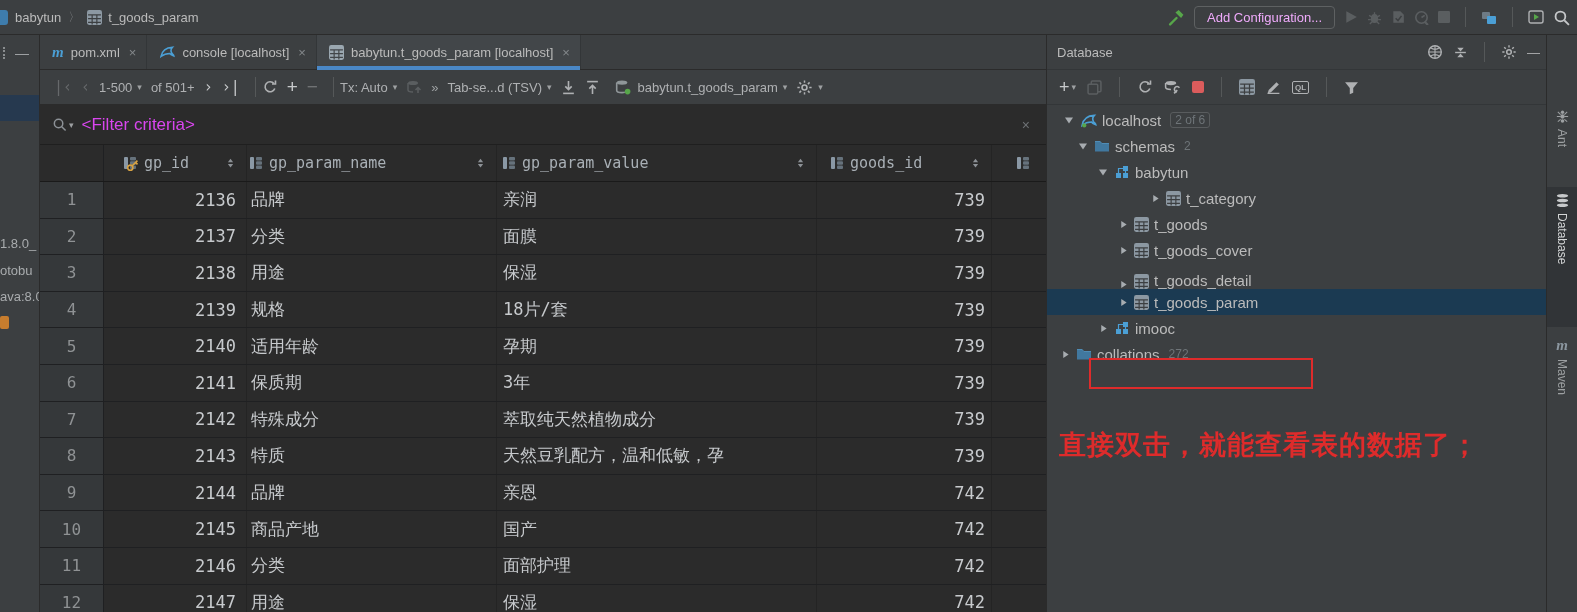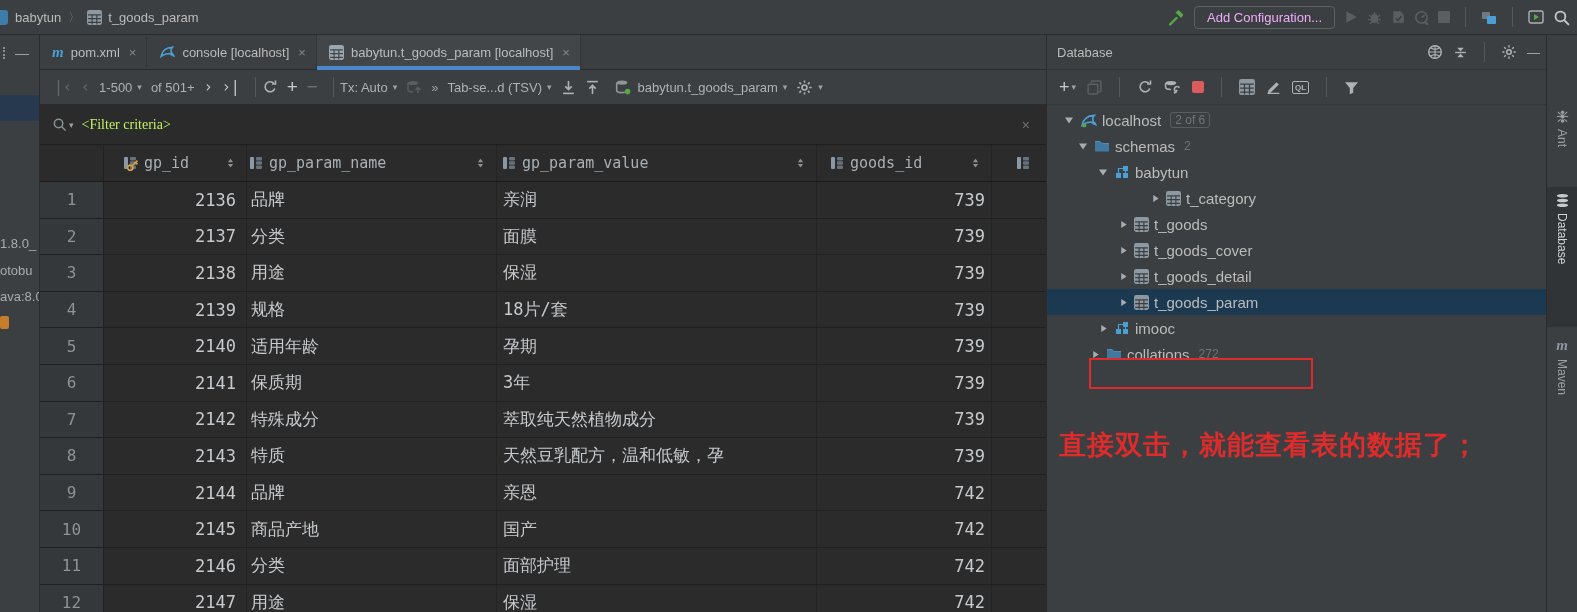--- a/index.html
+++ b/index.html
@@ -45,21 +45,21 @@
 
   #edtoolbar { position:absolute; left:0; top:35px; width:1006px; height:35px; background:#3c3f41;
     border-bottom:1px solid #2b2b2b; display:flex; align-items:center; padding-left:14px; font-size:13px; }
   #edtoolbar .tb { display:flex; align-items:center; gap:3px; color:#afb1b3; margin-right:9px; }
   .carat { font-size:9px; color:#9da0a2; margin-left:2px; }
   .pgarrow { font-size:15px; color:#c7c9cb; font-family:"DejaVu Sans Mono", monospace; }
   .pgarrow.off { color:#66696b; }
 
   #filterrow { position:absolute; left:0; top:70px; width:1006px; height:40px; background:#2b2b2b;
     border-bottom:1px solid #1f1f1f; display:flex; align-items:center; padding-left:12px; }
-  #filterrow .ph { font-family:Liberation Serif, serif; font-size:14px; color:#bef264; margin-left:8px; }
+  #filterrow .ph { font-family:Liberation Sans, sans-serif; font-size:17px; color:#d946ef; margin-left:8px; }
   #filterrow .x { position:absolute; right:16px; color:#6e7275; font-size:14px; }
 
   
   #gridheader { position:absolute; left:0; top:110px; width:1006px; height:37px; background:#2b2b2b;
     border-bottom:1px solid #1a1a1a; display:flex;
     font-family:"DejaVu Sans Mono", monospace; font-size:15px; color:#a9b0b6; }
   .hc { display:flex; align-items:center; border-right:1px solid #242424; height:100%; }
   .hc .nm { margin:0 4px 0 6px; }
   .hc .sort { margin-left:auto; margin-right:12px; }
   .hc-gut { width:64px; border-right:1px solid #1f2022; }
@@ -662,21 +662,21 @@
           </svg>
         </span>
         <span class="icn">
           <svg width="15" height="15" viewBox="0 0 14 14">
             <rect width="14" height="14" rx="2" fill="#8c98a2"></rect>
             <path d="M1 4.5h12M1 8h12M1 11.5h12M4.8 4.5v9M9.2 4.5v9" stroke="#3c3f41" stroke-width="1.1"></path>
           </svg>
         </span>
         <span>t_goods_cover</span>
       </div>
-      <div class="trow" style="padding-left: 70px;">
+      <div class="trow" style="padding-left: 70px; align-items: flex-end;">
         <span class="arr icn">
           <svg width="9" height="9" viewBox="0 0 10 10">
             <path d="M2.5 1l6 4-6 4z" fill="#a7acb0"></path>
           </svg>
         </span>
         <span class="icn">
           <svg width="15" height="15" viewBox="0 0 14 14">
             <rect width="14" height="14" rx="2" fill="#8c98a2"></rect>
             <path d="M1 4.5h12M1 8h12M1 11.5h12M4.8 4.5v9M9.2 4.5v9" stroke="#3c3f41" stroke-width="1.1"></path>
           </svg>
@@ -706,21 +706,21 @@
         <span class="icn">
           <svg width="16" height="16" viewBox="0 0 16 16">
             <path d="M4.5 9V4.5h7M11.5 7v2" fill="none" stroke="#4b9fd5" stroke-width="1.2"></path>
             <rect x="2" y="9" width="5" height="5" fill="#4b9fd5"></rect>
             <rect x="9" y="2" width="5" height="5" fill="#4b9fd5"></rect>
             <rect x="9" y="9" width="5" height="5" fill="#4b9fd5"></rect>
           </svg>
         </span>
         <span>imooc</span>
       </div>
-      <div class="trow" style="padding-left: 42px;">
+      <div class="trow" style="padding-left: 12px;">
         <span class="arr icn">
           <svg width="9" height="9" viewBox="0 0 10 10">
             <path d="M2.5 1l6 4-6 4z" fill="#a7acb0"></path>
           </svg>
         </span>
         <span class="icn">
           <svg width="16" height="16" viewBox="0 0 16 16">
             <path d="M1 3.5h5.2L7.8 5.5H15v8H1z" fill="#41789f"></path>
             <path d="M1 3.5h5.2L7.8 5.5H15" fill="none" stroke="#4f8cb5" stroke-width="1"></path>
           </svg>

